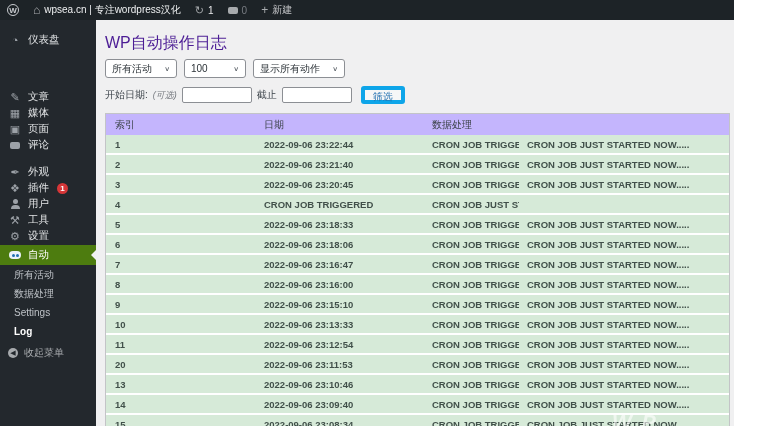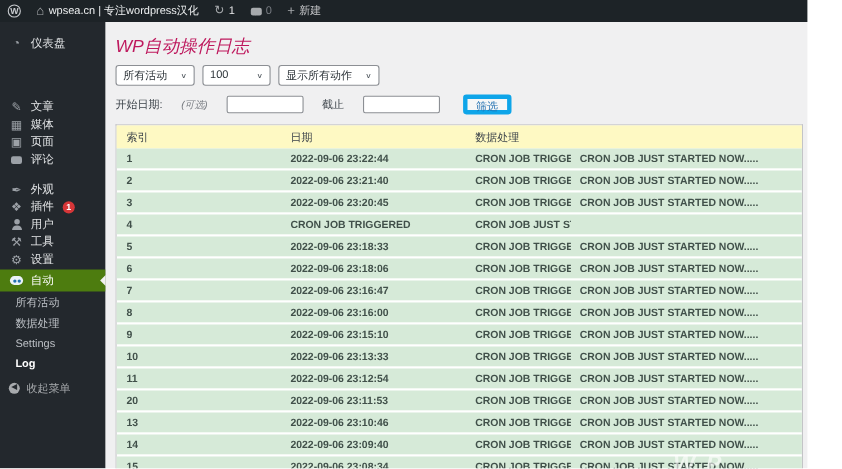--- a/index.html
+++ b/index.html
@@ -61,39 +61,39 @@
   .icon-auto { position:relative; width:12px; height:8px; background:#eaf2f8; border-radius:4px; }
   .icon-auto::before, .icon-auto::after { content:""; position:absolute; top:2.5px; width:3px; height:3px;
         border-radius:50%; background:#2271b1; }
   .icon-auto::before { left:2.5px; } .icon-auto::after { right:2.5px; }
   .icon-collapse { width:10px; height:10px; border-radius:50%; background:#a7aaad; color:#23282d;
         display:flex; align-items:center; justify-content:center; font-size:7px; line-height:10px; }
 
   
   .content { position:absolute; left:96px; top:20px; width:638px; height:406px; background:#f0f0f1;
              padding:14px 4px 0 9px; color:#1d2327; }
-  .page-title { font-size:16px; font-weight:500; color:#be185d; line-height:18px;font-style:italic; }
+  .page-title { font-size:16px; font-weight:500; color:#4c1d95; line-height:18px; }
   .filters-row { display:flex; align-items:center; gap:7px; margin-top:7px; }
   .select { background:#fff; border:1px solid #8c8f94; border-radius:3px; height:19px;
             display:inline-flex; align-items:center; justify-content:space-between; gap:6px;
             padding:0 6px; font-size:10px; color:#2c3338; cursor:pointer; }
   .sel-activity { width:72px; } .sel-count { width:62px; } .sel-action { width:92px; }
   .chev { font-size:8px; color:#50575e; transform:scaleY(0.8); }
-  .dates-row { display:flex; align-items:center; gap:17px; margin-top:8px; font-size:10px; color:#3c434a; }
+  .dates-row { display:flex; align-items:center; gap:5px; margin-top:8px; font-size:10px; color:#3c434a; }
   .optional { font-style:italic; color:#787c82; font-size:9px; }
   .date-input { width:70px; height:16px; border:1px solid #8c8f94; border-radius:2px; background:#fff;
                 font-size:10px; padding:0 4px; }
   .filter-btn { margin-left:4px; background:#f6f7f7; border:4px solid #0ea5e9; color:#2271b1;
                 border-radius:3px; font-size:10px; height:18px; padding:0 8px; cursor:pointer;
                 font-family:"Liberation Sans", sans-serif; }
 
   
   .log-table { margin-top:9px; border:1px solid #c3c4c7; border-bottom:none; background:#fff; }
   .t-row { display:grid; grid-template-columns:150px 168px 95px 1fr; align-items:center; }
-  .t-head { height:21px; background:#fef9c3; }
+  .t-head { height:21px; background:#c4b5fd; }
   .t-head .t-cell { font-size:10px; color:#3c434a; font-weight:400; }
   .t-body .t-row { height:18px; background:#d6ead8; margin-bottom:2px; }
   .t-body .t-cell { font-size:9.5px; font-weight:700; color:#41504a; white-space:nowrap;
                     overflow:hidden; }
   .t-cell { padding-left:9px; }
   .t-cell.c2, .t-cell.c3, .t-cell.c4 { padding-left:8px; }
 
   
   .watermark { position:absolute; left:612px; bottom:-8px; color:rgba(255,255,255,0.6);
                font-size:21px; font-weight:bold; font-style:italic; letter-spacing:10px; }

